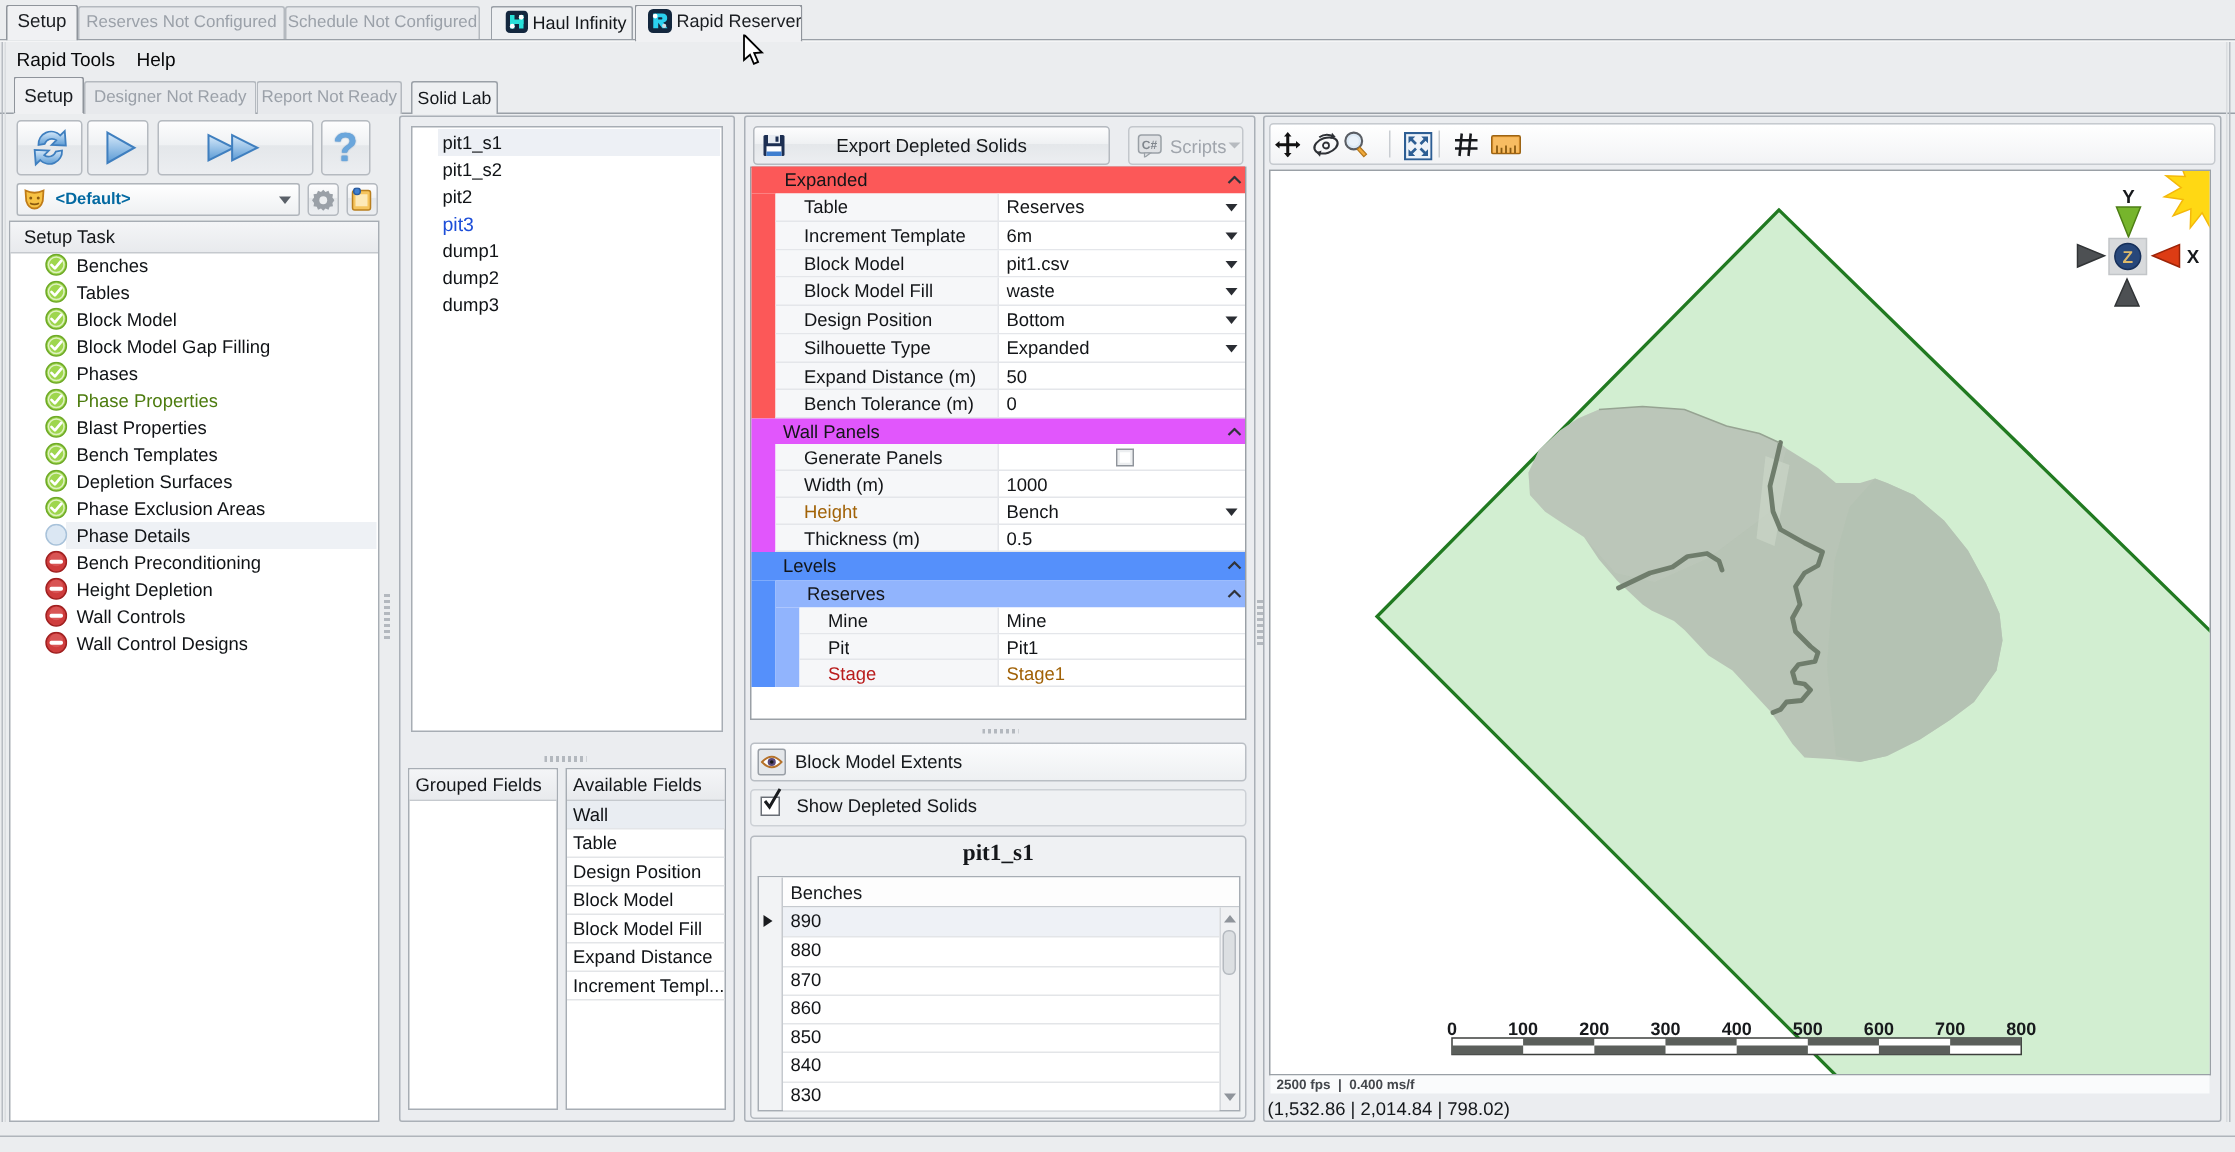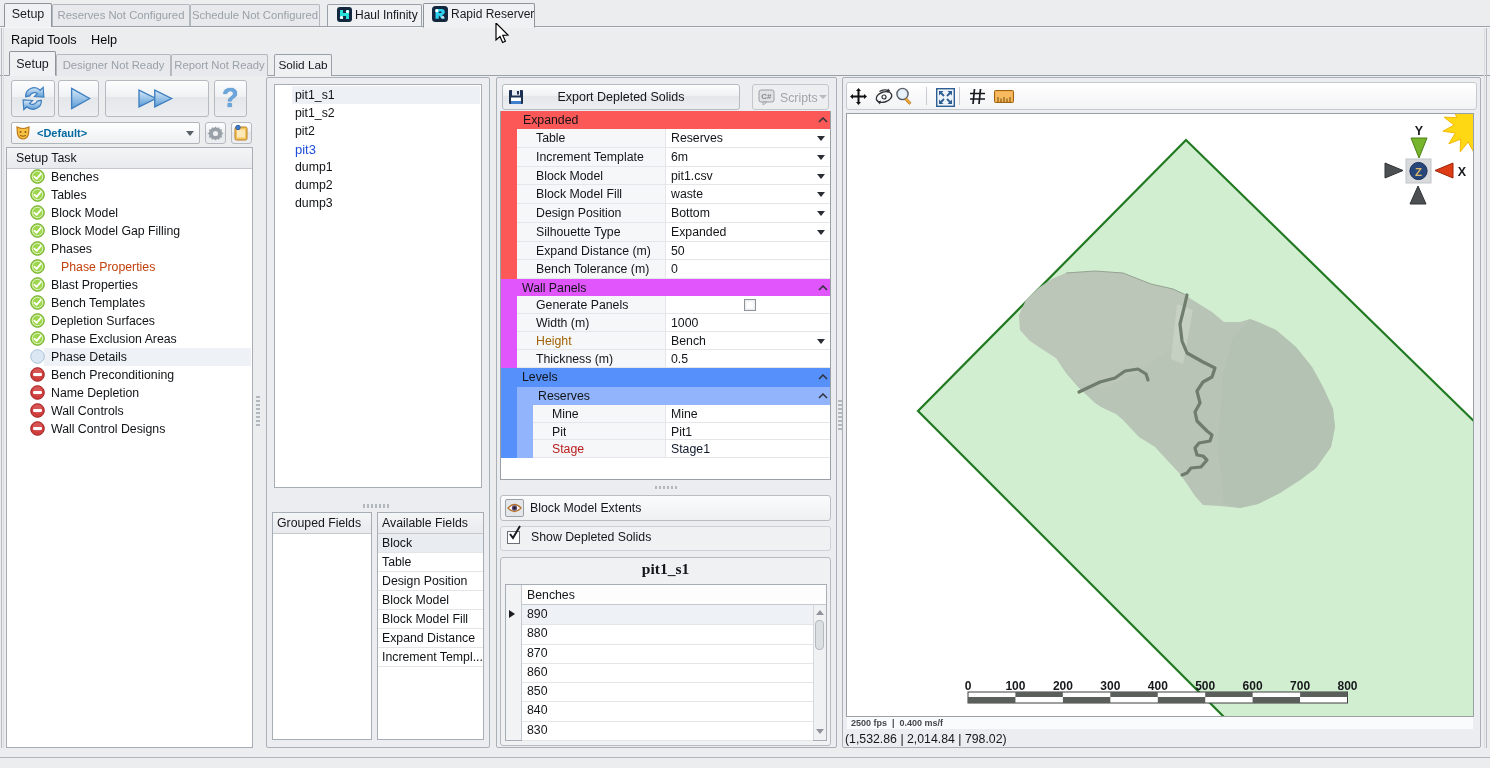--- a/index.html
+++ b/index.html
@@ -144,21 +144,21 @@
 <circle cx="7.5" cy="7.5" r="6.8" fill="#9ed64d" stroke="#6faa28" stroke-width="1"></circle>
 <circle cx="7.5" cy="7.5" r="5.2" fill="none" stroke="#eef7dd" stroke-width="1" opacity="0.8"></circle>
 <path d="M4.3 7.6 L6.6 9.9 L10.8 4.9" fill="none" stroke="#fff" stroke-width="1.8" stroke-linecap="round" stroke-linejoin="round"></path>
 </svg>
 <div class="abs griditem" style="left:51px;top:242px;font-size:12.3px;color:#101316;">Phases</div>
 <svg class="abs" style="left:30px;top:259px;" width="15" height="15" viewBox="0 0 15 15">
 <circle cx="7.5" cy="7.5" r="6.8" fill="#9ed64d" stroke="#6faa28" stroke-width="1"></circle>
 <circle cx="7.5" cy="7.5" r="5.2" fill="none" stroke="#eef7dd" stroke-width="1" opacity="0.8"></circle>
 <path d="M4.3 7.6 L6.6 9.9 L10.8 4.9" fill="none" stroke="#fff" stroke-width="1.8" stroke-linecap="round" stroke-linejoin="round"></path>
 </svg>
-<div class="abs griditem" style="left:61px;top:260px;font-size:12.3px;color:#c2410c;">Phase Properties</div>
+<div class="abs griditem" style="left:51px;top:260px;font-size:12.3px;color:#4d7c0f;">Phase Properties</div>
 <svg class="abs" style="left:30px;top:277px;" width="15" height="15" viewBox="0 0 15 15">
 <circle cx="7.5" cy="7.5" r="6.8" fill="#9ed64d" stroke="#6faa28" stroke-width="1"></circle>
 <circle cx="7.5" cy="7.5" r="5.2" fill="none" stroke="#eef7dd" stroke-width="1" opacity="0.8"></circle>
 <path d="M4.3 7.6 L6.6 9.9 L10.8 4.9" fill="none" stroke="#fff" stroke-width="1.8" stroke-linecap="round" stroke-linejoin="round"></path>
 </svg>
 <div class="abs griditem" style="left:51px;top:278px;font-size:12.3px;color:#101316;">Blast Properties</div>
 <svg class="abs" style="left:30px;top:295px;" width="15" height="15" viewBox="0 0 15 15">
 <circle cx="7.5" cy="7.5" r="6.8" fill="#9ed64d" stroke="#6faa28" stroke-width="1"></circle>
 <circle cx="7.5" cy="7.5" r="5.2" fill="none" stroke="#eef7dd" stroke-width="1" opacity="0.8"></circle>
 <path d="M4.3 7.6 L6.6 9.9 L10.8 4.9" fill="none" stroke="#fff" stroke-width="1.8" stroke-linecap="round" stroke-linejoin="round"></path>
@@ -185,21 +185,21 @@
 <circle cx="7.5" cy="7.5" r="6.8" fill="#cf3d3d" stroke="#a02020" stroke-width="1"></circle>
 <circle cx="7.5" cy="6" r="4.5" fill="#e06a6a" opacity="0.55"></circle>
 <rect x="3" y="6.1" width="9" height="2.8" rx="1.2" fill="#fff"></rect>
 </svg>
 <div class="abs griditem" style="left:51px;top:368px;font-size:12.3px;color:#101316;">Bench Preconditioning</div>
 <svg class="abs" style="left:30px;top:385px;" width="15" height="15" viewBox="0 0 15 15">
 <circle cx="7.5" cy="7.5" r="6.8" fill="#cf3d3d" stroke="#a02020" stroke-width="1"></circle>
 <circle cx="7.5" cy="6" r="4.5" fill="#e06a6a" opacity="0.55"></circle>
 <rect x="3" y="6.1" width="9" height="2.8" rx="1.2" fill="#fff"></rect>
 </svg>
-<div class="abs griditem" style="left:51px;top:386px;font-size:12.3px;color:#101316;">Name Depletion</div>
+<div class="abs griditem" style="left:51px;top:386px;font-size:12.3px;color:#101316;">Height Depletion</div>
 <svg class="abs" style="left:30px;top:403px;" width="15" height="15" viewBox="0 0 15 15">
 <circle cx="7.5" cy="7.5" r="6.8" fill="#cf3d3d" stroke="#a02020" stroke-width="1"></circle>
 <circle cx="7.5" cy="6" r="4.5" fill="#e06a6a" opacity="0.55"></circle>
 <rect x="3" y="6.1" width="9" height="2.8" rx="1.2" fill="#fff"></rect>
 </svg>
 <div class="abs griditem" style="left:51px;top:404px;font-size:12.3px;color:#101316;">Wall Controls</div>
 <svg class="abs" style="left:30px;top:421px;" width="15" height="15" viewBox="0 0 15 15">
 <circle cx="7.5" cy="7.5" r="6.8" fill="#cf3d3d" stroke="#a02020" stroke-width="1"></circle>
 <circle cx="7.5" cy="6" r="4.5" fill="#e06a6a" opacity="0.55"></circle>
 <rect x="3" y="6.1" width="9" height="2.8" rx="1.2" fill="#fff"></rect>
@@ -219,21 +219,21 @@
 <div class="abs" style="left:295px;top:178px;font-size:12.3px;color:#101316;">dump2</div>
 <div class="abs" style="left:295px;top:196px;font-size:12.3px;color:#101316;">dump3</div>
 <div class="abs" style="left:363px;top:504px;width:28px;height:4px;background:repeating-linear-gradient(90deg,#b3b8be 0 2px,transparent 2px 4px);"></div>
 <div class="white" style="left:272px;top:512px;width:100px;height:228px;border-color:#a7adb4;"></div>
 <div class="abs" style="left:273px;top:513px;width:98px;height:20px;background:linear-gradient(#f4f5f7,#e8eaed);border-bottom:1px solid #c5c9ce;"></div>
 <div class="abs" style="left:277px;top:516px;font-size:12.3px;color:#14171a;">Grouped Fields</div>
 <div class="white" style="left:377px;top:512px;width:107px;height:228px;border-color:#a7adb4;"></div>
 <div class="abs" style="left:378px;top:513px;width:105px;height:20px;background:linear-gradient(#f4f5f7,#e8eaed);border-bottom:1px solid #c5c9ce;"></div>
 <div class="abs" style="left:382px;top:516px;font-size:12.3px;color:#14171a;">Available Fields</div>
 <div class="abs" style="left:378px;top:534px;width:105px;height:18px;background:#e9edf2;"></div>
-<div class="abs griditem" style="left:382px;top:536px;width:100px;font-size:12.3px;color:#101316;">Block</div>
+<div class="abs griditem" style="left:382px;top:536px;width:100px;font-size:12.3px;color:#101316;">Wall</div>
 <div class="abs" style="left:378px;top:552px;width:105px;height:1px;background:#e3e5e8;"></div>
 <div class="abs griditem" style="left:382px;top:555px;width:100px;font-size:12.3px;color:#101316;">Table</div>
 <div class="abs" style="left:378px;top:571px;width:105px;height:1px;background:#e3e5e8;"></div>
 <div class="abs griditem" style="left:382px;top:574px;width:100px;font-size:12.3px;color:#101316;">Design Position</div>
 <div class="abs" style="left:378px;top:590px;width:105px;height:1px;background:#e3e5e8;"></div>
 <div class="abs griditem" style="left:382px;top:593px;width:100px;font-size:12.3px;color:#101316;">Block Model</div>
 <div class="abs" style="left:378px;top:609px;width:105px;height:1px;background:#e3e5e8;"></div>
 <div class="abs griditem" style="left:382px;top:612px;width:100px;font-size:12.3px;color:#101316;">Block Model Fill</div>
 <div class="abs" style="left:378px;top:628px;width:105px;height:1px;background:#e3e5e8;"></div>
 <div class="abs griditem" style="left:382px;top:631px;width:100px;font-size:12.3px;color:#101316;">Expand Distance</div>
@@ -343,21 +343,21 @@
 <div class="abs" style="left:666px;top:405px;width:164px;height:18px;background:#fff;border-bottom:1px solid #e4e6ea;box-sizing:border-box;"></div>
 <div class="abs griditem" style="left:552px;top:407px;font-size:12.3px;color:#131518;">Mine</div>
 <div class="abs griditem" style="left:671px;top:407px;font-size:12.3px;color:#131518;">Mine</div>
 <div class="abs" style="left:533px;top:423px;width:133px;height:17px;background:#f6f7f9;border-bottom:1px solid #e4e6ea;border-right:1px solid #e4e6ea;box-sizing:border-box;"></div>
 <div class="abs" style="left:666px;top:423px;width:164px;height:17px;background:#fff;border-bottom:1px solid #e4e6ea;box-sizing:border-box;"></div>
 <div class="abs griditem" style="left:552px;top:425px;font-size:12.3px;color:#131518;">Pit</div>
 <div class="abs griditem" style="left:671px;top:425px;font-size:12.3px;color:#131518;">Pit1</div>
 <div class="abs" style="left:533px;top:440px;width:133px;height:18px;background:#f6f7f9;border-bottom:1px solid #e4e6ea;border-right:1px solid #e4e6ea;box-sizing:border-box;"></div>
 <div class="abs" style="left:666px;top:440px;width:164px;height:18px;background:#fff;border-bottom:1px solid #e4e6ea;box-sizing:border-box;"></div>
 <div class="abs griditem" style="left:552px;top:442px;font-size:12.3px;color:#b91c1c;">Stage</div>
-<div class="abs griditem" style="left:671px;top:442px;font-size:12.3px;color:#0f172a;">Stage1</div>
+<div class="abs griditem" style="left:671px;top:442px;font-size:12.3px;color:#a16207;">Stage1</div>
 <div class="abs" style="left:655px;top:486px;width:24px;height:3px;background:repeating-linear-gradient(90deg,#b3b8be 0 2px,transparent 2px 4px);"></div>
 <div class="abs" style="left:500px;top:495px;width:331px;height:26px;box-sizing:border-box;border:1px solid #b9bec4;border-radius:3px;background:linear-gradient(#fbfcfd,#eef0f2);"></div>
 <div class="abs" style="left:505px;top:499px;width:19px;height:18px;box-sizing:border-box;border:1px solid #9aa0a7;border-radius:2px;background:#e4e7ea;"></div>
 <svg class="abs" style="left:507px;top:502px;" width="15" height="12" viewBox="0 0 15 12">
 <path d="M1 6 Q7.5 -1 14 6 Q7.5 13 1 6 Z" fill="#fff" stroke="#b5722a" stroke-width="1.3"></path>
 <circle cx="7.5" cy="6" r="2.7" fill="#5a4a7a"></circle>
 <circle cx="7.5" cy="6" r="1.2" fill="#1a1a1a"></circle>
 </svg>
 <div class="abs" style="left:530px;top:501px;font-size:12.3px;color:#14171a;">Block Model Extents</div>
 <div class="abs" style="left:500px;top:526px;width:331px;height:25px;box-sizing:border-box;border:1px solid #cdd1d6;border-radius:3px;background:#eff1f3;"></div>

